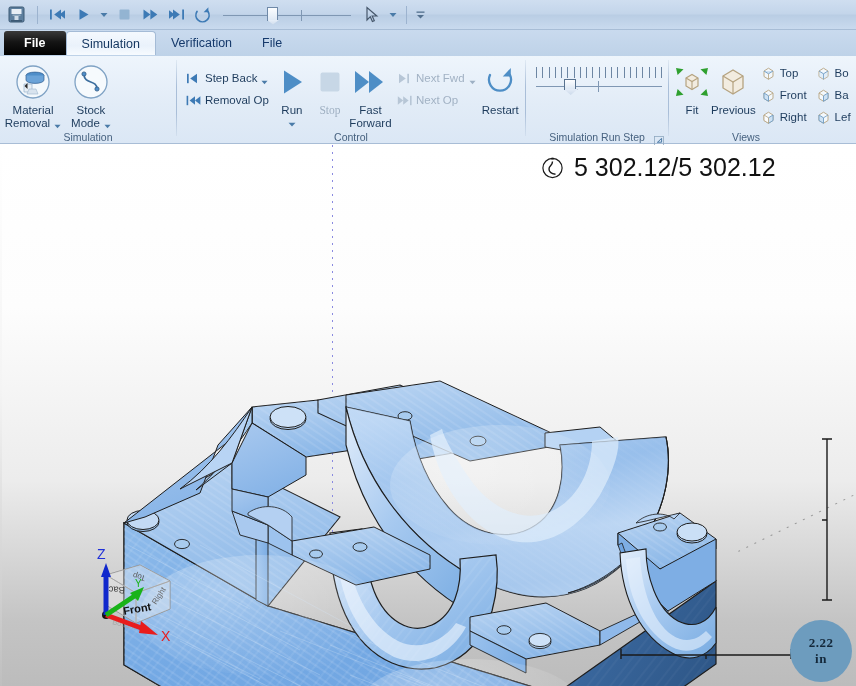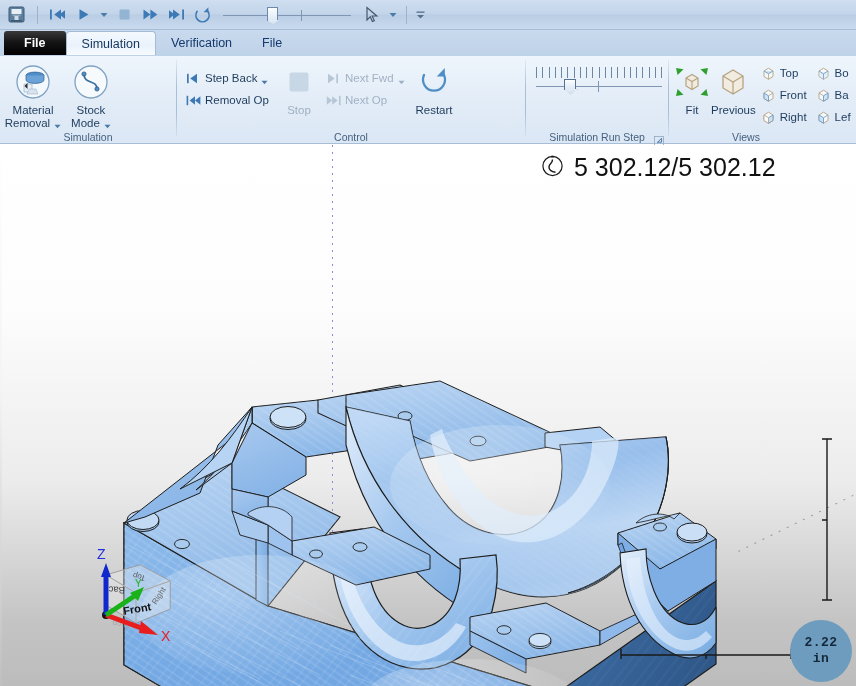--- a/index.html
+++ b/index.html
@@ -149,21 +149,21 @@
     color: #1d3b5c;
     line-height: 12.5px;
     text-align: center;
   }
   .bigbtn .icon {
     width: 38px; height: 38px;
     display: flex; align-items: center; justify-content: center;
     margin-bottom: 3px;
   }
   .bigbtn .lbl { white-space: nowrap; }
-  .bigbtn.disabled { color: #9fb0c2; }
+  .bigbtn.disabled { color: #9fb0c2; font-family: Liberation Serif, serif; }
 
   
   .smbtn {
     height: 22px;
     display: flex; align-items: center;
     padding: 0 4px;
     font-size: 11.5px;
     color: #1d3b5c;
     white-space: nowrap;
   }
@@ -251,21 +251,21 @@
     left: 738px; top: 406px; width: 270px; height: 1px;
     background-image: linear-gradient(to right, #9a9a9a 0 2px, transparent 2px 9px);
     background-size: 9px 1px;
     transform: rotate(-26deg);
   }
 
   
   .time-readout {
     position: absolute;
     left: 540px; top: 8px;
-    display: flex; align-items: flex-start;
+    display: flex; align-items: center;
     font-size: 25px;
     color: #111;
     font-family: "Liberation Sans", sans-serif;
     letter-spacing: 0px;
   }
   .time-readout .clk { margin-right: 9px; display: flex; }
 
   
   .triad {
     position: absolute; left: 78px; top: 398px;
@@ -281,21 +281,21 @@
     position: absolute; left: 820px; top: 293px;
     width: 14px; height: 163px;
   }
   .scale-badge {
     position: absolute; right: 4px; bottom: 4px;
     width: 62px; height: 62px; border-radius: 50%;
     background: #6d9cbe;
     display: flex; flex-direction: column;
     align-items: center; justify-content: center;
     color: #14283a;
-    font-family: Liberation Mono, monospace;
+    font-family: Liberation Serif, serif;
     font-size: 13px; font-weight: bold;
     line-height: 16px;
     letter-spacing: 0.5px;
   }
 
   .model {
     position: absolute; left: 0; top: 0;
     width: 856px; height: 541px;
   }
 </style>
@@ -464,30 +464,53 @@
               <svg width="16" height="13" viewBox="0 0 16 13">
                 <rect x="0.6" y="1.8" width="1.6" height="9.4" fill="#3d7ab5"></rect>
                 <path d="M9 2.3 L9 10.7 L3.6 6.5 Z" fill="#3d7ab5"></path>
                 <path d="M14.4 2.3 L14.4 10.7 L9 6.5 Z" fill="#3d7ab5"></path>
               </svg>
             </span>
             <span>Removal Op</span>
           </div>
         </div>
 
+        <div class="bigbtn" style="width:44px">
+          <div class="icon">
+            <svg width="32" height="32" viewBox="0 0 32 32">
+              <path d="M8 4.5 L26 16 L8 27.5 Z" fill="#4e8ec6"></path>
+            </svg>
+          </div>
+          <div class="lbl">Run</div>
+          <div class="caret-dn">
+            <svg width="8" height="5" viewBox="0 0 8 5">
+                <path d="M0.5 0.8 L7.5 0.8 L4 4.4 Z" fill="#4a7ba8"></path>
+              </svg>
+          </div>
+        </div>
 
         <div class="bigbtn disabled" style="width:44px">
           <div class="icon">
             <svg width="32" height="32" viewBox="0 0 32 32">
               <rect x="6.5" y="6.5" width="19" height="19" rx="2" fill="#c7d7e6"></rect>
             </svg>
           </div>
           <div class="lbl">Stop</div>
         </div>
 
+        <div class="bigbtn" style="width:52px">
+          <div class="icon">
+            <svg width="34" height="32" viewBox="0 0 34 32">
+              <path d="M2 5 L16 16 L2 27 Z" fill="#4e8ec6"></path>
+              <path d="M16 5 L30 16 L16 27 Z" fill="#4e8ec6"></path>
+            </svg>
+          </div>
+          <div class="lbl">Fast</div>
+          <div class="lbl">Forward</div>
+        </div>
 
         <div style="width:88px;padding-top:6px;">
           <div class="smbtn disabled">
             <span class="icon">
               <svg width="15" height="13" viewBox="0 0 15 13">
                 <path d="M2 1.8 L2 11.2 L8.8 6.5 Z" fill="#b7c6d6"></path>
                 <rect x="10.3" y="1.8" width="1.7" height="9.4" fill="#b7c6d6"></rect>
               </svg>
             </span>
             <span>Next Fwd</span>

